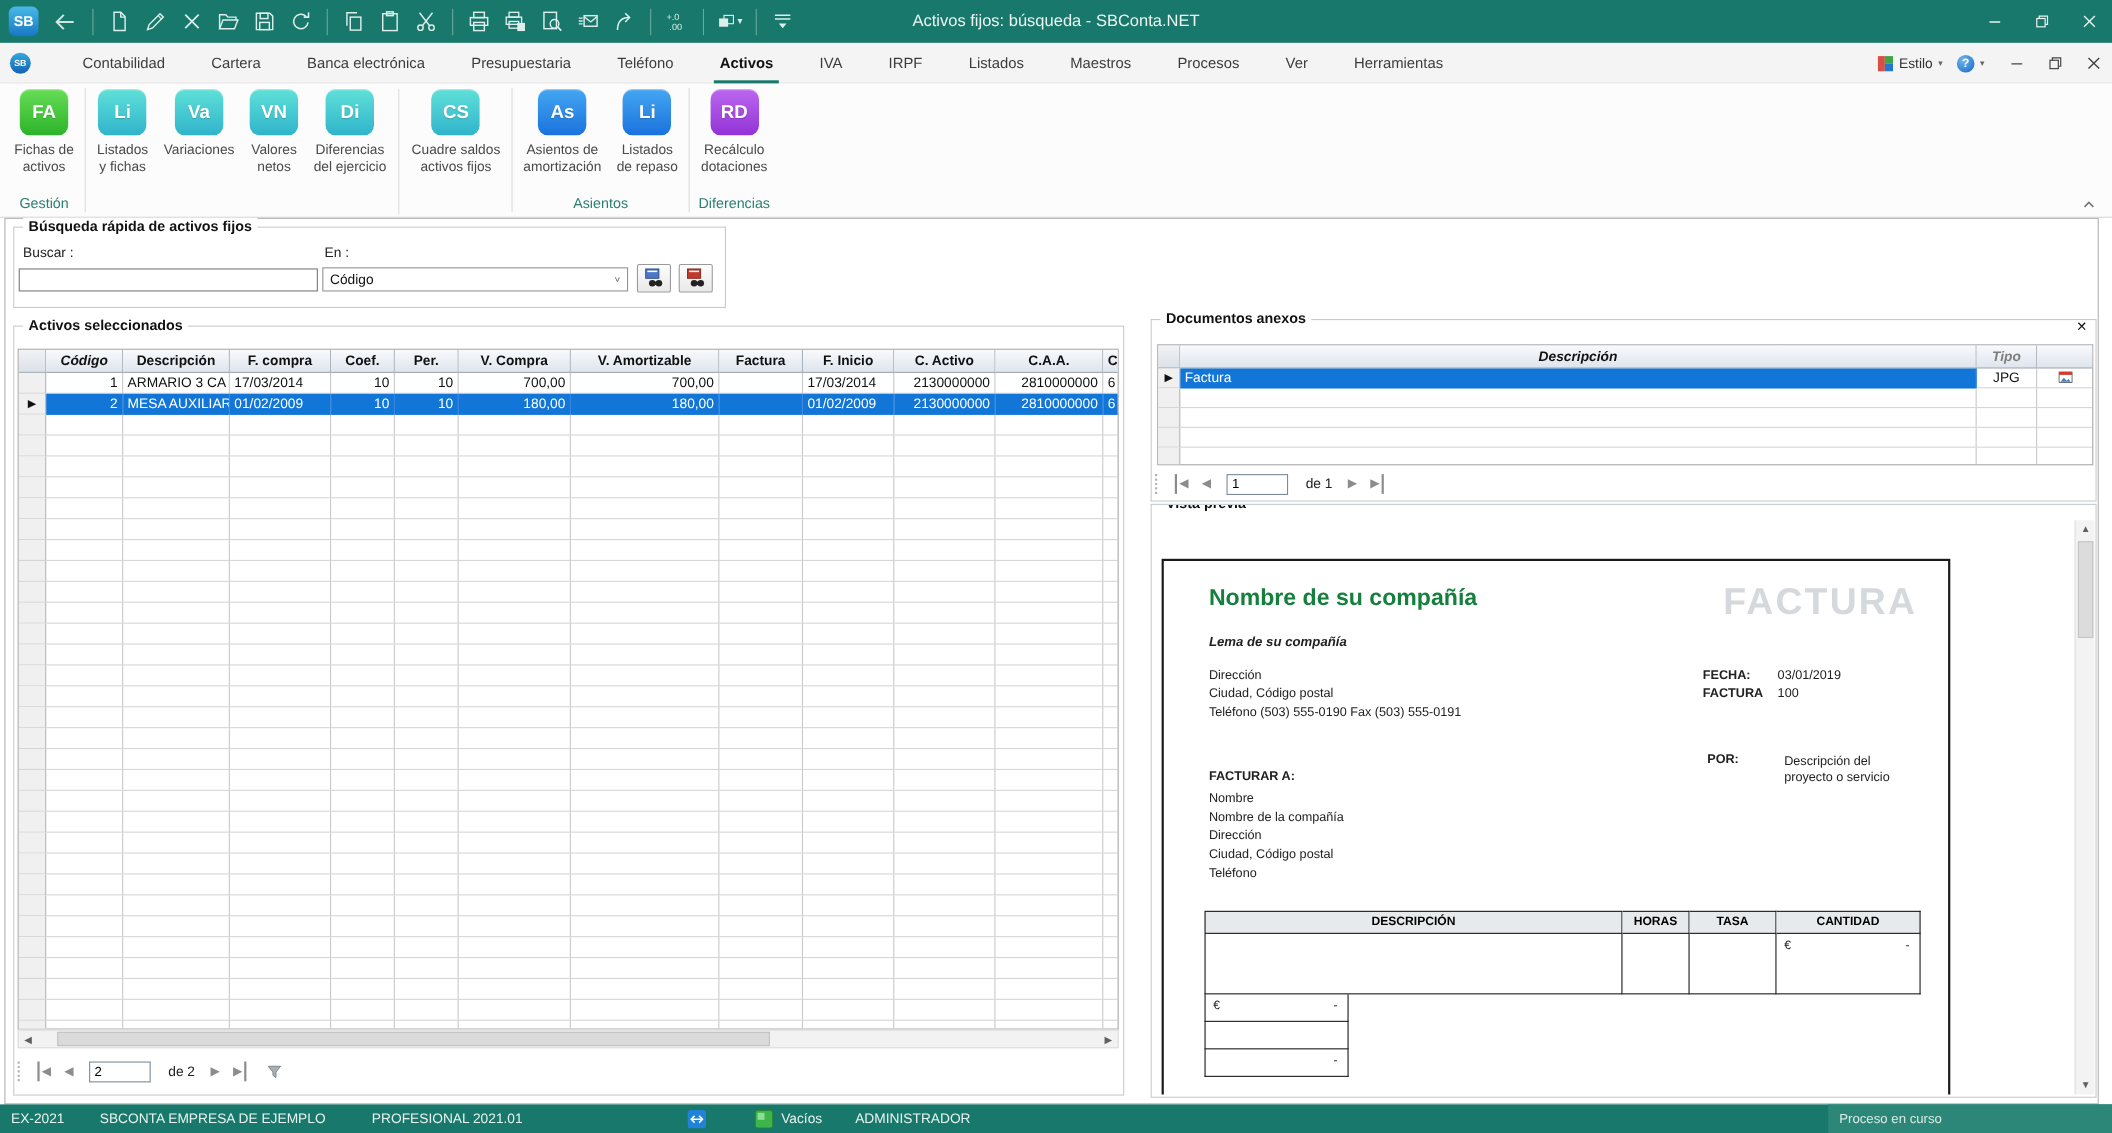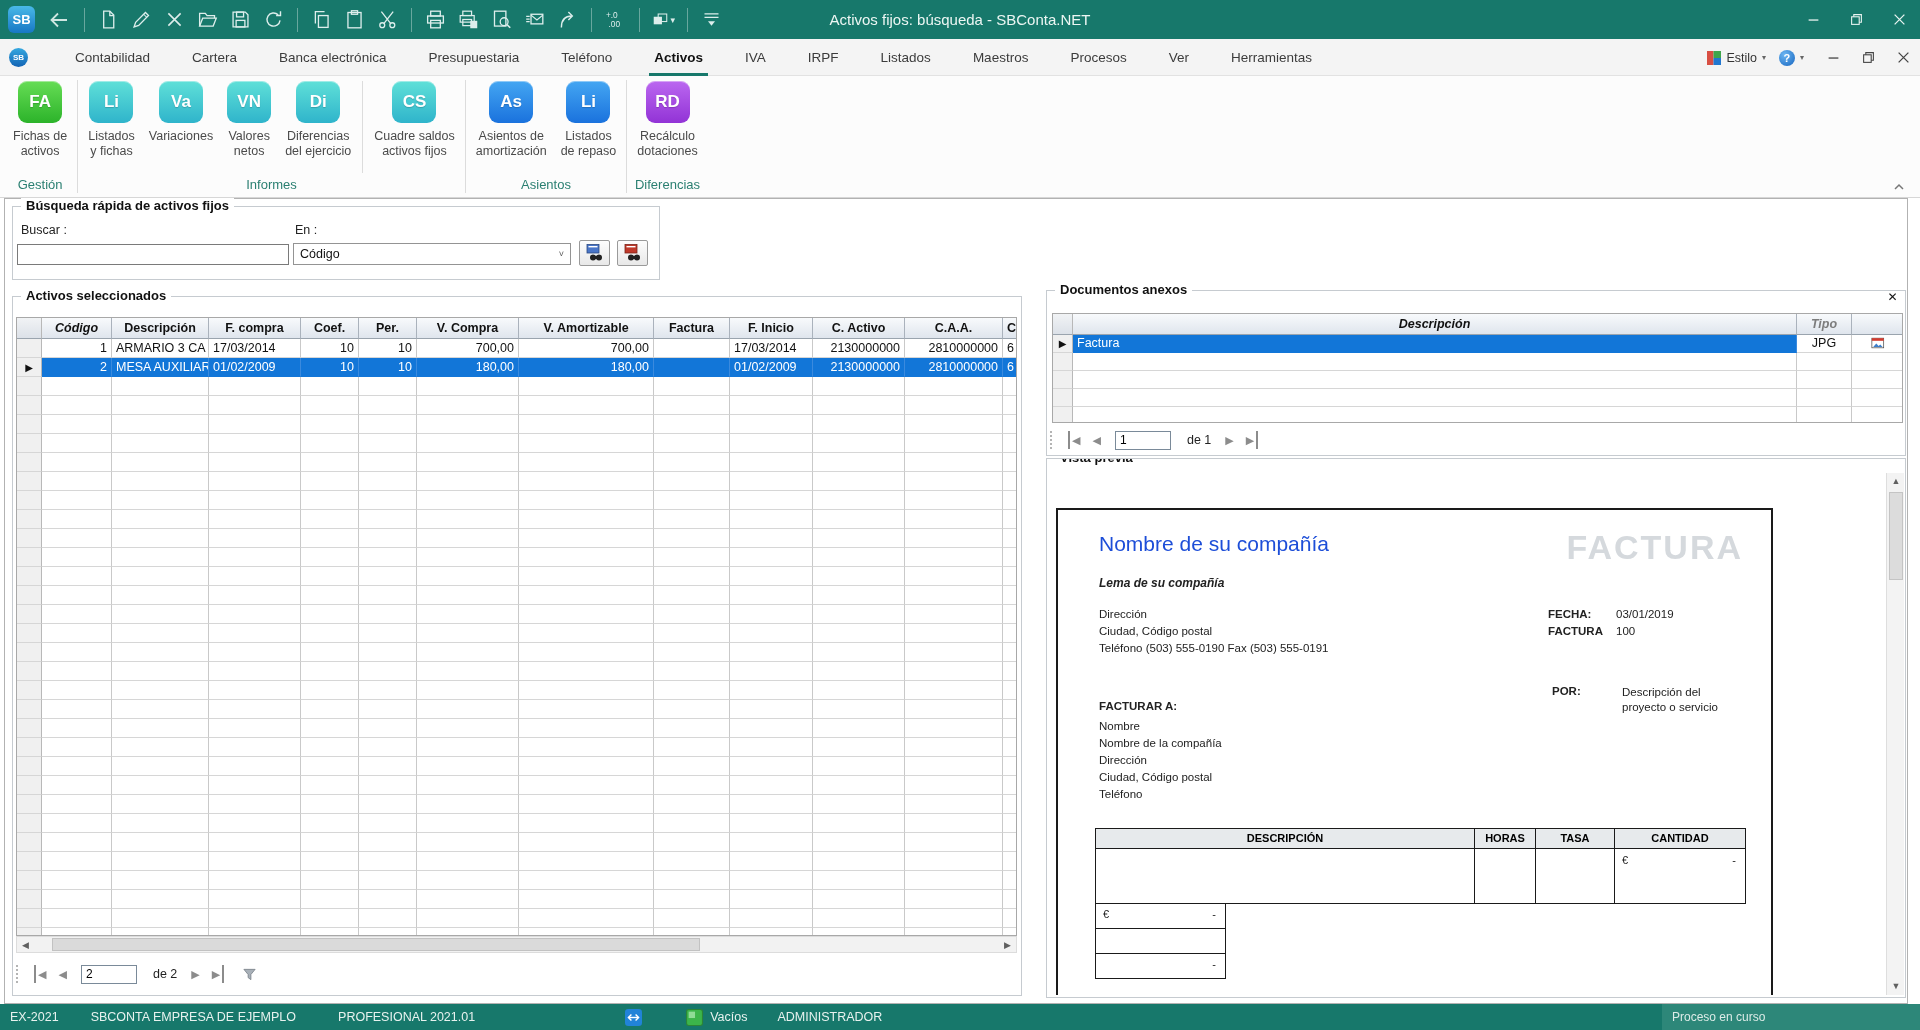--- a/index.html
+++ b/index.html
@@ -116,21 +116,21 @@
 .pg-funnel{margin-left:12px;width:15px;height:15px}
 .pg-funnel svg{width:15px;height:15px}
 
 
 .docs-close{position:absolute;top:-2px;right:5px;width:15px;height:15px;font-size:12px;font-weight:bold;color:#111;
   display:flex;align-items:center;justify-content:center}
 
 
 .preview-area{position:absolute;left:2px;top:14px;right:20px;bottom:2px;background:#fff;overflow:hidden}
 .invoice{position:absolute;left:7px;top:35px;width:717px;height:620px;background:#fff;border:2px solid #1a1a1a}
-.inv-company{position:absolute;left:41px;top:22px;font-size:21px;font-weight:normal;color:#1d4ed8}
+.inv-company{position:absolute;left:41px;top:22px;font-size:21px;font-weight:bold;color:#15803d}
 .inv-watermark{position:absolute;right:28px;top:18px;font-size:34px;font-weight:bold;color:#d5d9dd;letter-spacing:2px}
 .inv-slogan{position:absolute;left:41px;top:66px;font-size:12px;font-weight:bold;font-style:italic;color:#222}
 .inv-address{position:absolute;left:41px;top:96px;font-size:11.5px;line-height:17px;color:#222}
 .inv-meta{position:absolute;left:490px;top:96px;font-size:11.5px;line-height:17px;color:#222;display:grid;grid-template-columns:64px auto;column-gap:4px}
 .inv-meta .b{font-weight:bold}
 .inv-por{position:absolute;left:494px;top:175px;font-size:11.5px;color:#222;display:flex}
 .inv-por .b{font-weight:bold;width:70px}
 .inv-por .v{width:118px;line-height:15px}
 .inv-billto{position:absolute;left:41px;top:190px;font-size:11.5px;font-weight:bold;color:#222}
 .inv-billlines{position:absolute;left:41px;top:208px;font-size:11.5px;line-height:17px;color:#222}
@@ -403,21 +403,20 @@
           </div>
           <div class="rb-gsep inner"></div>
           <div class="rb-btn">
             <div class="rb-tile cyan">CS</div>
             <div class="rb-label">
               <div>Cuadre saldos</div>
               <div>activos fijos</div>
             </div>
           </div>
         </div>
-        <div class="rb-glabel">Informes</div>
       </div>
       <div class="rb-gsep"></div>
       <div class="rb-group">
         <div class="rb-row">
           <div class="rb-btn">
             <div class="rb-tile blue">As</div>
             <div class="rb-label">
               <div>Asientos de</div>
               <div>amortización</div>
             </div>

